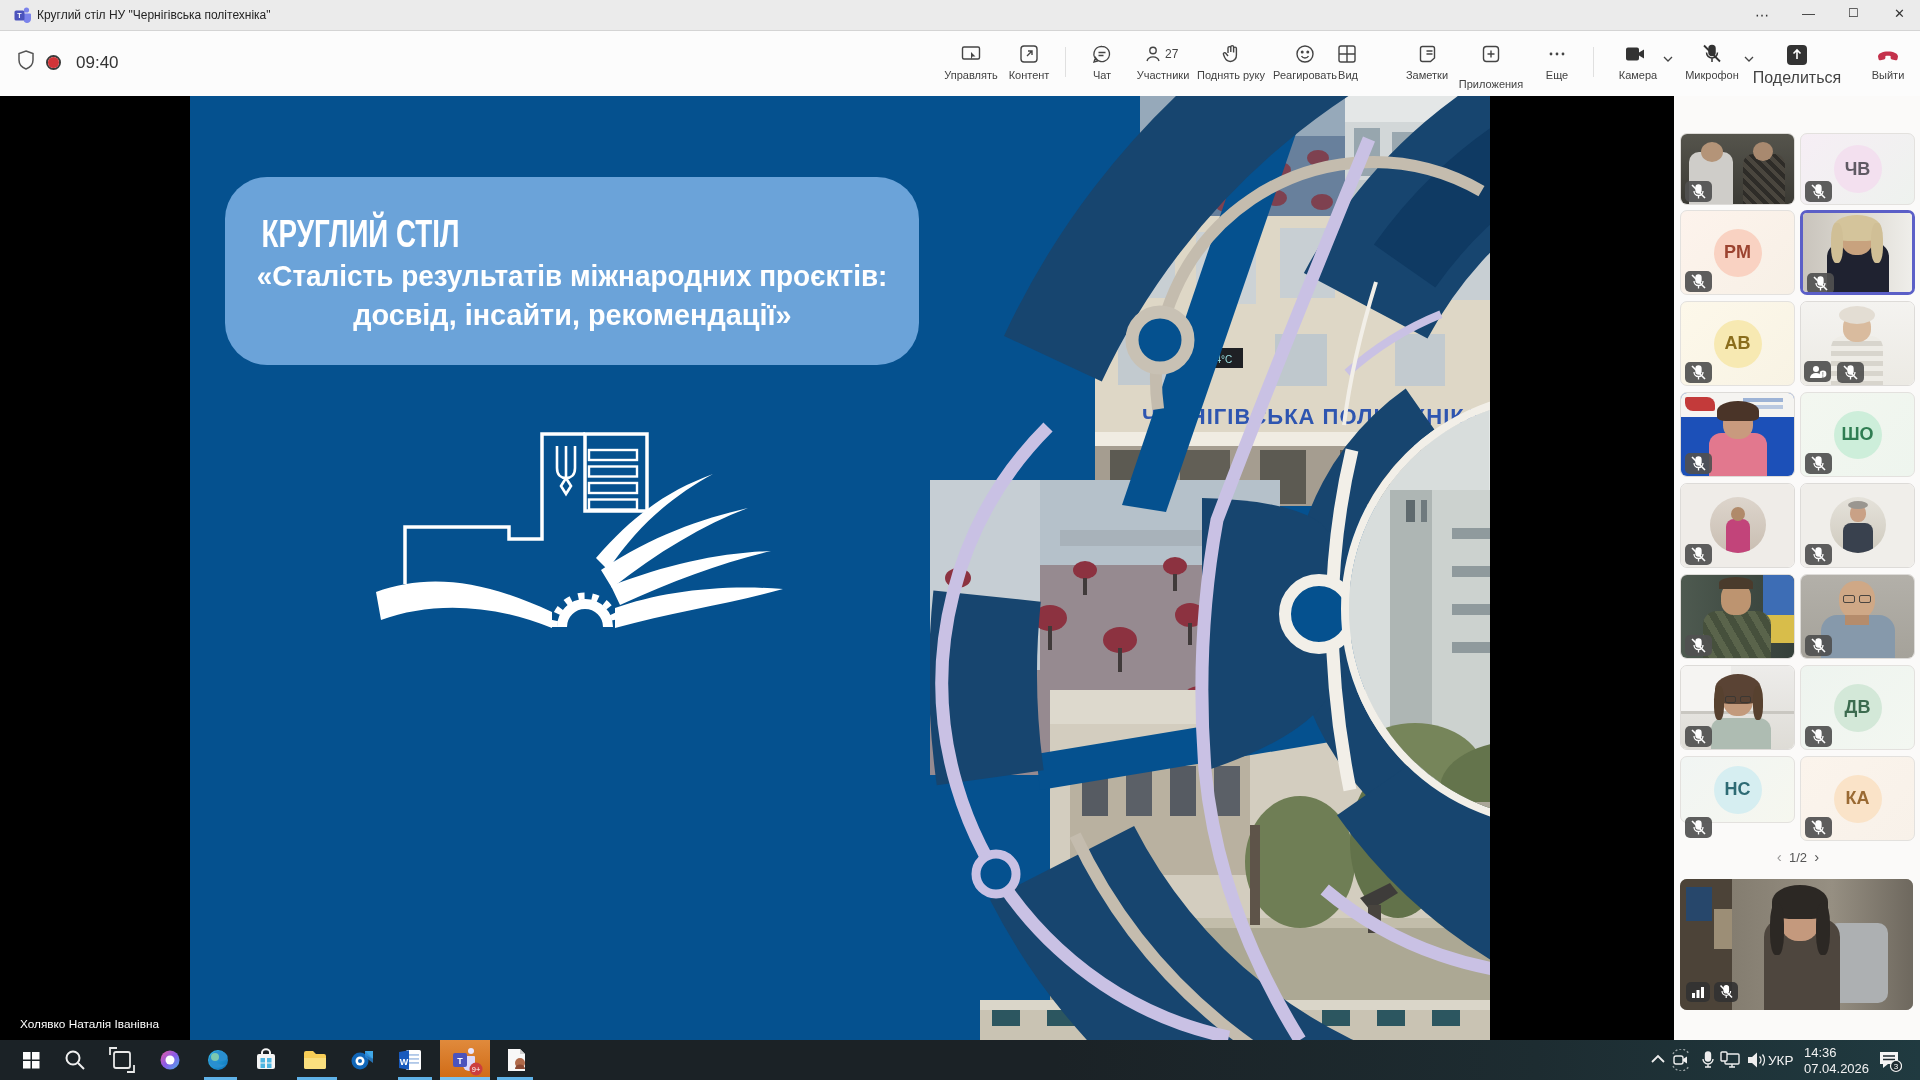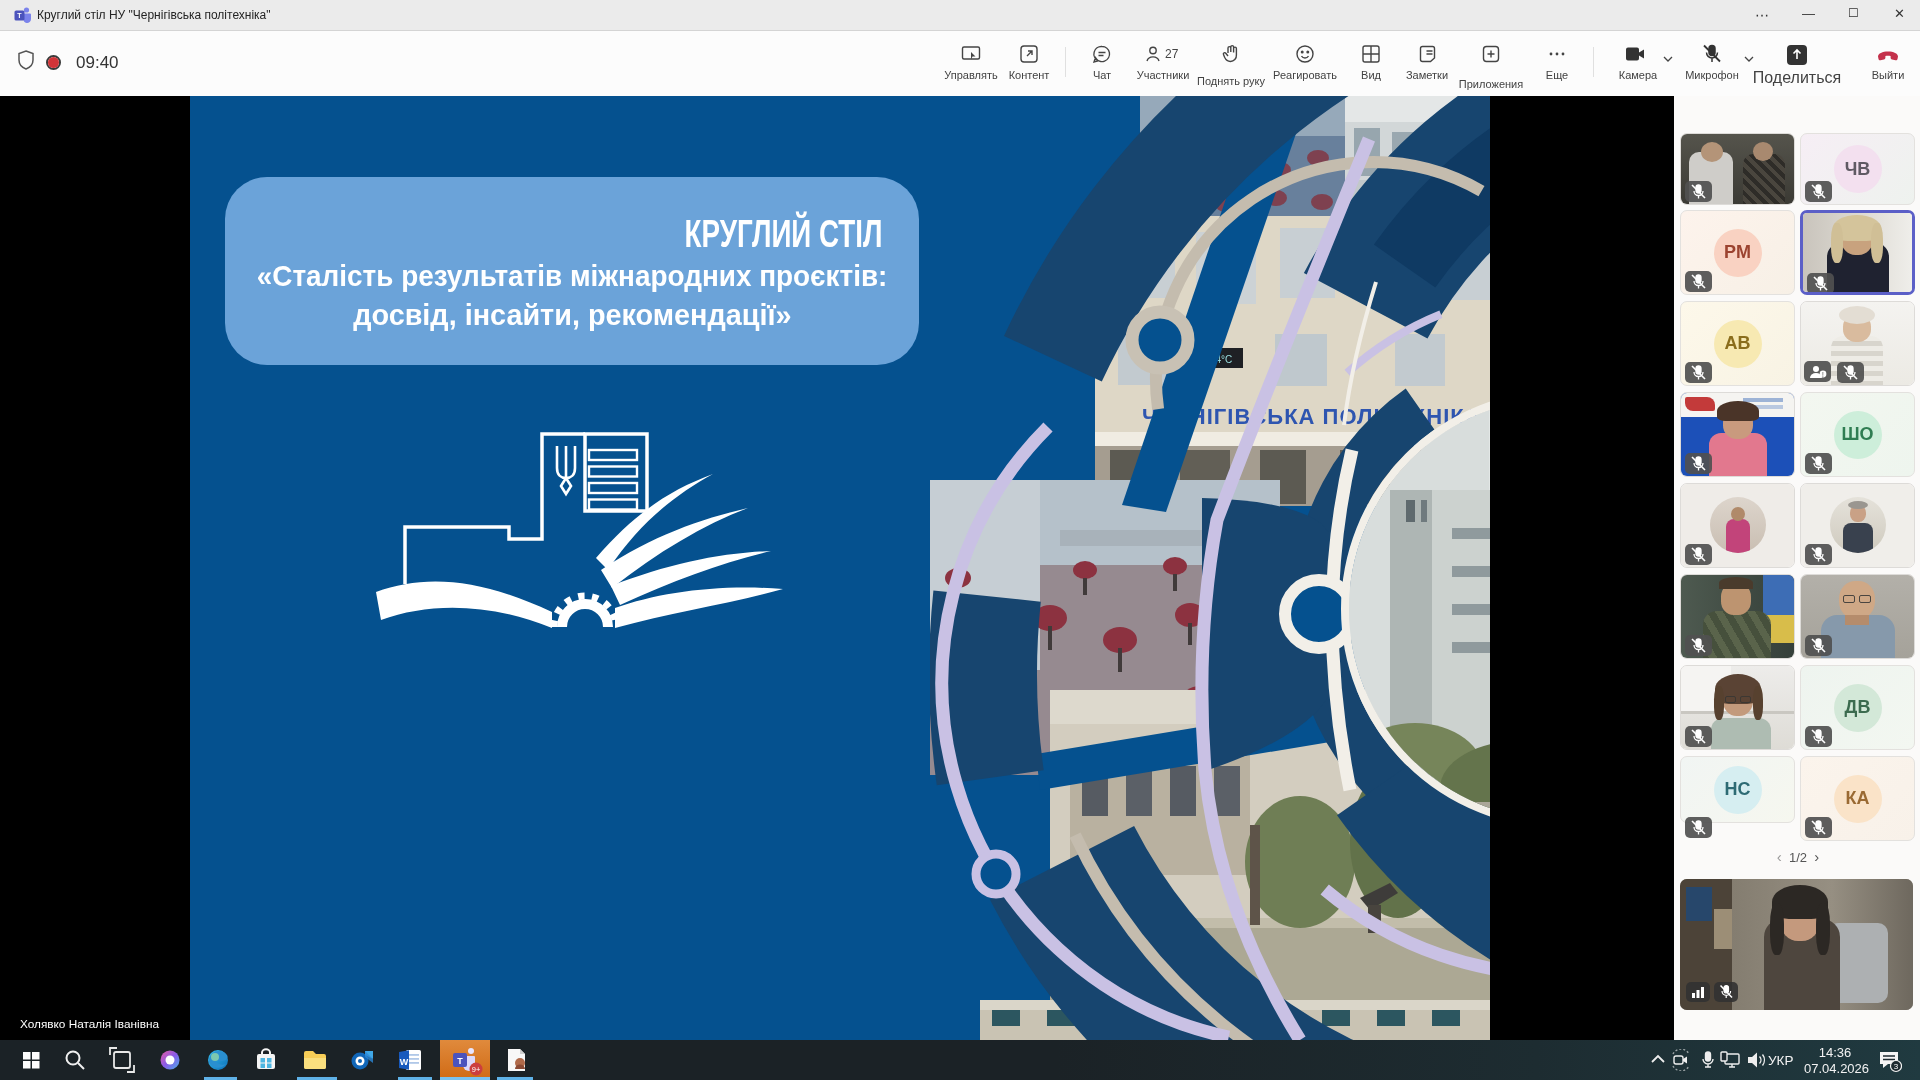--- a/index.html
+++ b/index.html
@@ -71,34 +71,34 @@
           <text x="22" y="15" font-size="12" fill="#444" font-family="Liberation Sans">27</text>
         </svg></div>
       <div style="font-size:11px;color:#424242;margin-top:2px;white-space:nowrap">Участники</div>
     </div>
     <div style="position:absolute;left:1181px;top:12px;width:100px;text-align:center">
       <div style="height:24px"><svg width="22" height="22" viewBox="0 0 22 22">
           <g fill="none" stroke="#444" stroke-width="1.4">
             <path d="M 8 10 V 5 a 1.4 1.4 0 0 1 2.8 0 V 9 M 10.8 9 V 4 a 1.4 1.4 0 0 1 2.8 0 v 5 M 13.6 9.5 V 5.5 a 1.4 1.4 0 0 1 2.8 0 V 12 a 6 6 0 0 1 -6 6.5 c -3 0 -4.5 -1.5 -5.8 -4.2 L 3.5 11.5 a 1.3 1.3 0 0 1 2.3 -1.2 L 8 13"></path>
           </g>
         </svg></div>
-      <div style="font-size:11px;color:#424242;margin-top:8px;white-space:nowrap">Поднять руку</div>
+      <div style="font-size:11px;color:#424242;margin-top:2px;white-space:nowrap">Поднять руку</div>
     </div>
     <div style="position:absolute;left:1255px;top:12px;width:100px;text-align:center">
       <div style="height:24px"><svg width="22" height="22" viewBox="0 0 22 22">
           <g fill="none" stroke="#444" stroke-width="1.4">
             <circle cx="11" cy="11" r="8"></circle>
             <circle cx="8.2" cy="9" r="0.8" fill="#444"></circle>
             <circle cx="13.8" cy="9" r="0.8" fill="#444"></circle>
             <path d="M 7.5 13 a 4 4 0 0 0 7 0"></path>
           </g>
         </svg></div>
       <div style="font-size:11px;color:#424242;margin-top:2px;white-space:nowrap">Реагировать</div>
     </div>
-    <div style="position:absolute;left:1326px;top:12px;width:90px;text-align:center">
+    <div style="position:absolute;left:1268px;top:12px;width:90px;text-align:right">
       <div style="height:24px"><svg width="22" height="22" viewBox="0 0 22 22">
           <g fill="none" stroke="#444" stroke-width="1.4">
             <rect x="3" y="3" width="16" height="16" rx="2"></rect>
             <path d="M 11 3 v 16 M 3 11 h 16"></path>
           </g>
         </svg></div>
       <div style="font-size:11px;color:#424242;margin-top:2px;white-space:nowrap">Вид</div>
     </div>
     <div style="position:absolute;left:1382px;top:12px;width:90px;text-align:center">
       <div style="height:24px"><svg width="22" height="22" viewBox="0 0 22 22">
@@ -312,21 +312,21 @@
           <rect x="1452" y="642" width="60" height="11" fill="#8f9a9d"></rect>
           <rect x="1406" y="500" width="9" height="22" fill="#5f6a6e"></rect>
           <rect x="1421" y="500" width="6" height="22" fill="#6f7a7e"></rect>
           <ellipse cx="1415" cy="775" rx="70" ry="52" fill="#76855a"></ellipse>
           <ellipse cx="1525" cy="788" rx="85" ry="48" fill="#64744c"></ellipse>
           <rect x="1349" y="802" width="430" height="26" fill="#aaa698"></rect>
         </g>
       </svg>
     <div style="position:absolute;left:35px;top:81px;width:694px;height:188px;background:#6ba3d9;border-radius:42px"></div>
     <div style="color:#fff;font-weight:bold">
-        <div style="position:absolute;left:35px;top:117px;width:694px;text-align:right;font-size:38px;line-height:42px;white-space:nowrap"><span style="display:inline-block;transform:scaleX(0.73);transform-origin:center">КРУГЛИЙ СТІЛ</span></div>
+        <div style="position:absolute;left:35px;top:117px;width:694px;text-align:left;font-size:38px;line-height:42px;white-space:nowrap"><span style="display:inline-block;transform:scaleX(0.73);transform-origin:center">КРУГЛИЙ СТІЛ</span></div>
         <div style="position:absolute;left:35px;top:160px;width:694px;text-align:center;font-size:30px;line-height:40px;white-space:nowrap"><span style="display:inline-block;transform:scaleX(0.93);transform-origin:center">«Сталість результатів міжнародних проєктів:</span></div>
         <div style="position:absolute;left:35px;top:199px;width:694px;text-align:center;font-size:30px;line-height:40px;white-space:nowrap"><span style="display:inline-block;transform:scaleX(0.96);transform-origin:center">досвід, інсайти, рекомендації»</span></div>
       </div>
     <svg style="position:absolute;left:170px;top:324px;width:450px;height:270px" viewBox="360 420 450 270">
         <path d="M 405 584 L 405 527 L 509 527 L 509 539 L 542 539 L 542 434 L 585 434" fill="none" stroke="#fff" stroke-width="3.5"></path>
         <rect x="585" y="434" width="62" height="77" fill="none" stroke="#fff" stroke-width="3.5"></rect>
         <rect x="589" y="450" width="48" height="10" fill="none" stroke="#fff" stroke-width="2.4"></rect>
         <rect x="589" y="466.5" width="48" height="10" fill="none" stroke="#fff" stroke-width="2.4"></rect>
         <rect x="589" y="483" width="48" height="10" fill="none" stroke="#fff" stroke-width="2.4"></rect>
         <rect x="589" y="499.5" width="48" height="10" fill="none" stroke="#fff" stroke-width="2.4"></rect>
@@ -727,20 +727,20 @@
     </svg>
     <svg width="24" height="22" viewBox="0 0 24 22" style="position:absolute;left:1744px;top:9px">
       <g fill="#eee">
         <path d="M 4 8 h 4 l 5 -4.5 v 15 L 8 14 H 4 z"></path>
       </g>
       <g stroke="#eee" fill="none" stroke-width="1.4">
         <path d="M 15.5 7.5 a 5 5 0 0 1 0 7 M 18.5 5.5 a 9 9 0 0 1 0 11"></path>
       </g>
     </svg>
     <div style="position:absolute;left:1768px;top:13px;width:30px;text-align:left;font-size:13.5px;color:#f2f2f2">УКР</div>
-    <div style="position:absolute;left:1804px;top:5px;width:62px;text-align:center;font-size:13px;color:#f2f2f2;line-height:16px">14:36<br>07.04.2026</div>
+    <div style="position:absolute;left:1804px;top:5px;width:62px;text-align:left;font-size:13px;color:#f2f2f2;line-height:16px">14:36<br>07.04.2026</div>
     <svg width="26" height="26" viewBox="0 0 26 26" style="position:absolute;left:1876px;top:7px">
       <path d="M 4 5 h 18 v 12 h -10 l -5 4 v -4 h -3 z" fill="#f5f5f5"></path>
       <path d="M 7 9 h 12 M 7 12.5 h 12" stroke="#1e2a30" stroke-width="1.6"></path>
       <circle cx="20" cy="19" r="5.5" fill="#1e2a30" stroke="#f5f5f5" stroke-width="1.2"></circle>
       <text x="20" y="22" font-size="8" fill="#fff" text-anchor="middle" font-family="Liberation Sans">3</text>
     </svg>
   </div>
 
 </body></html>

